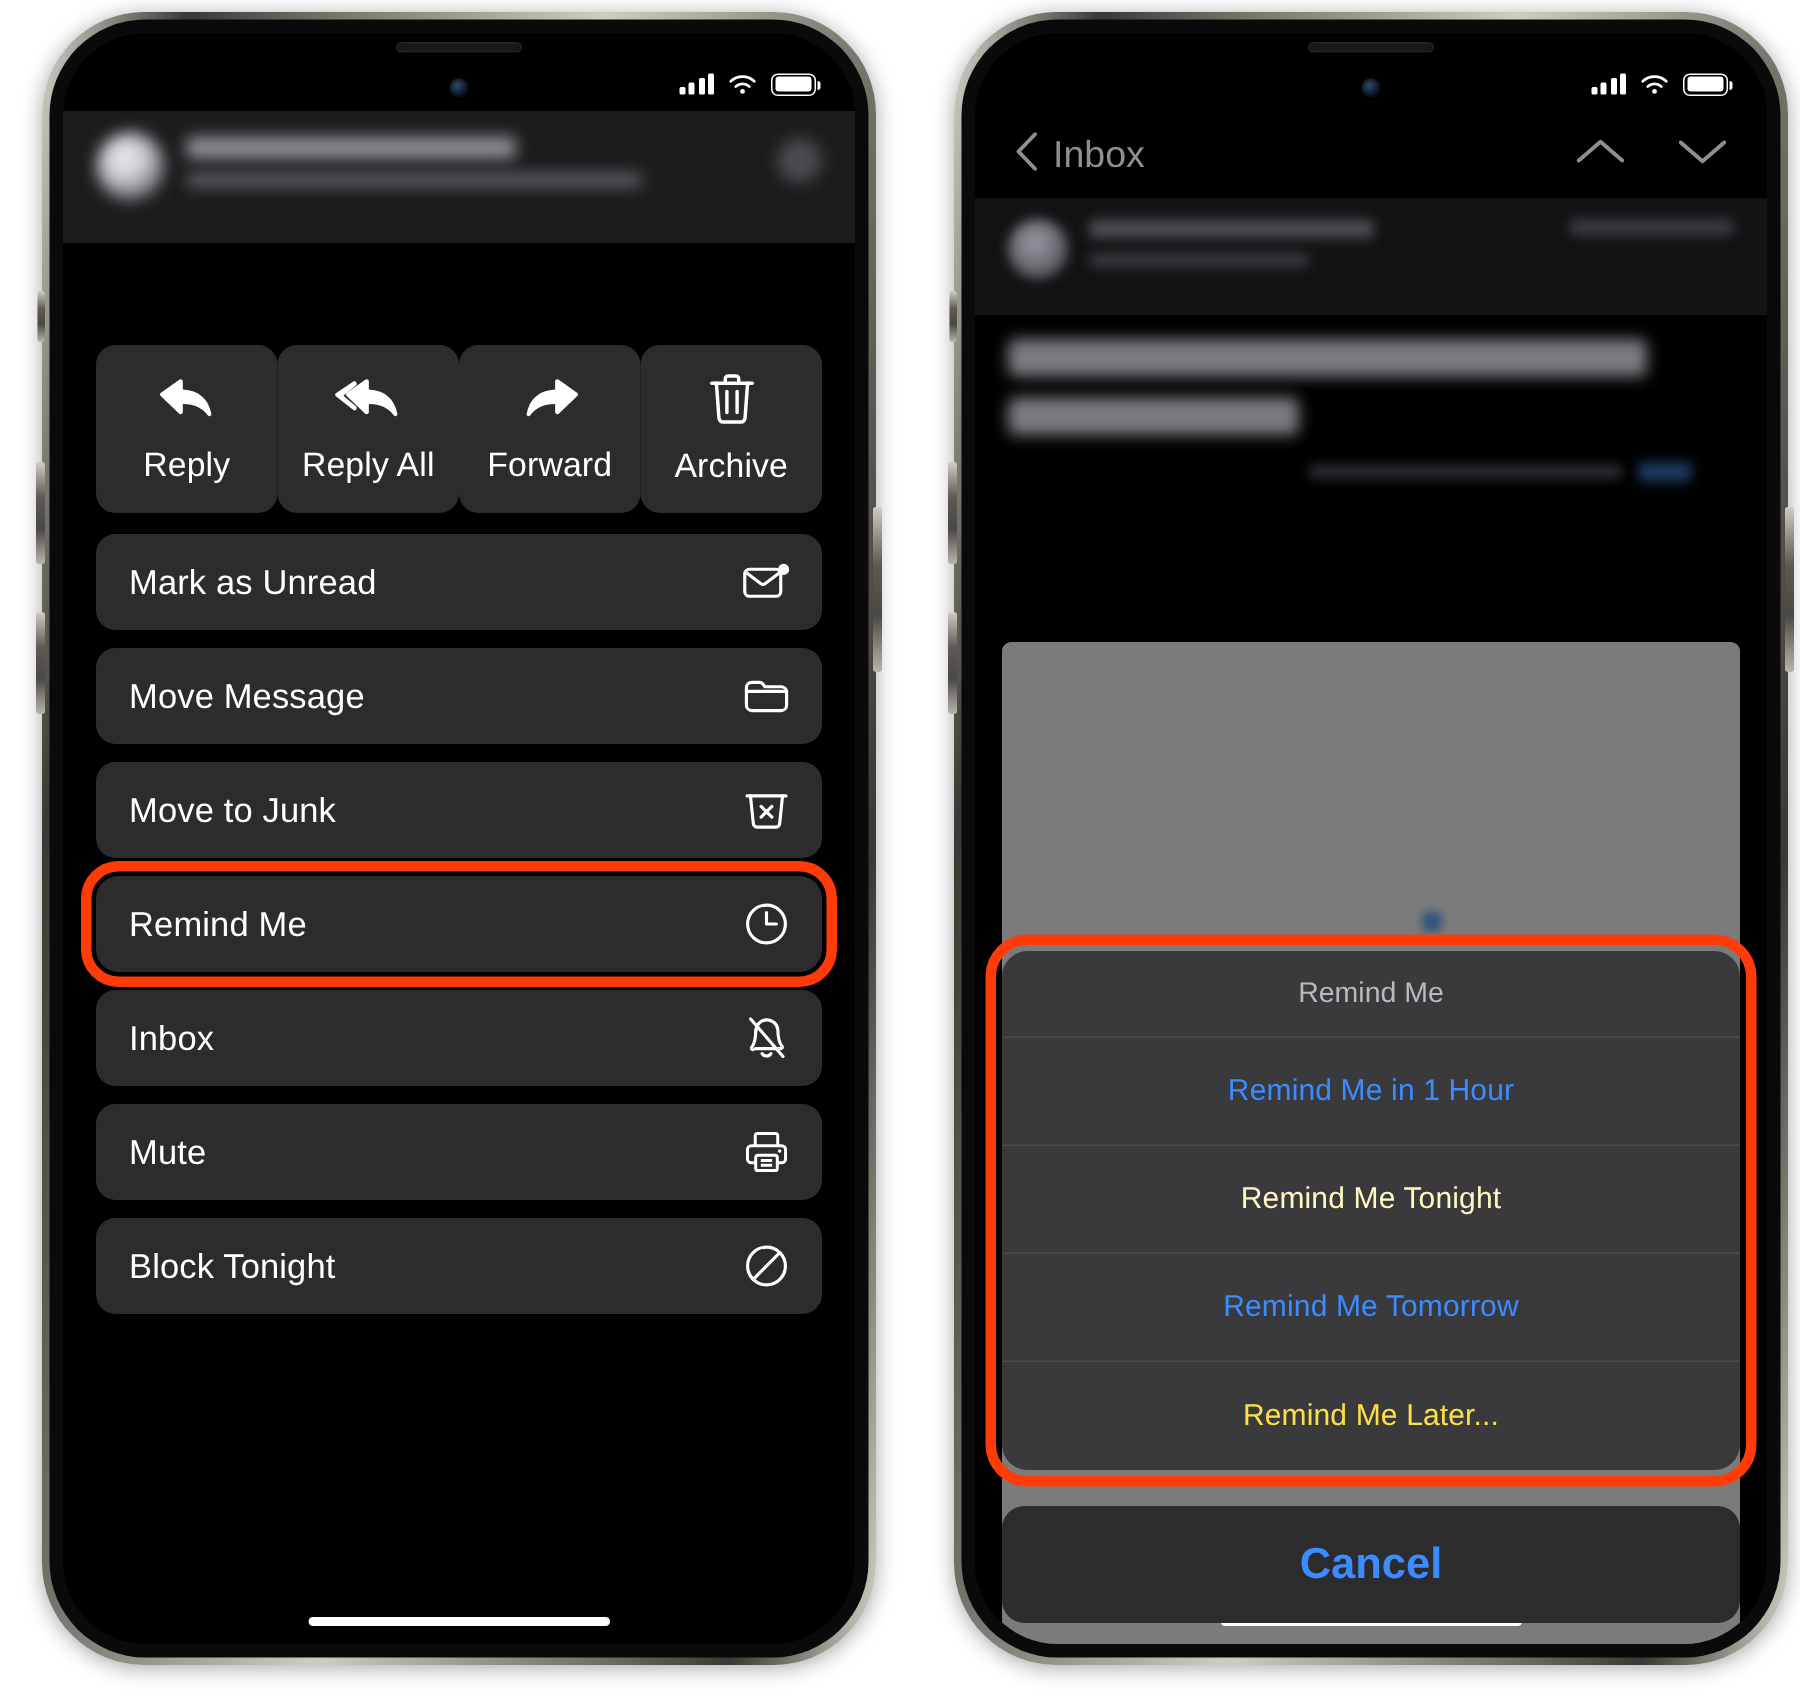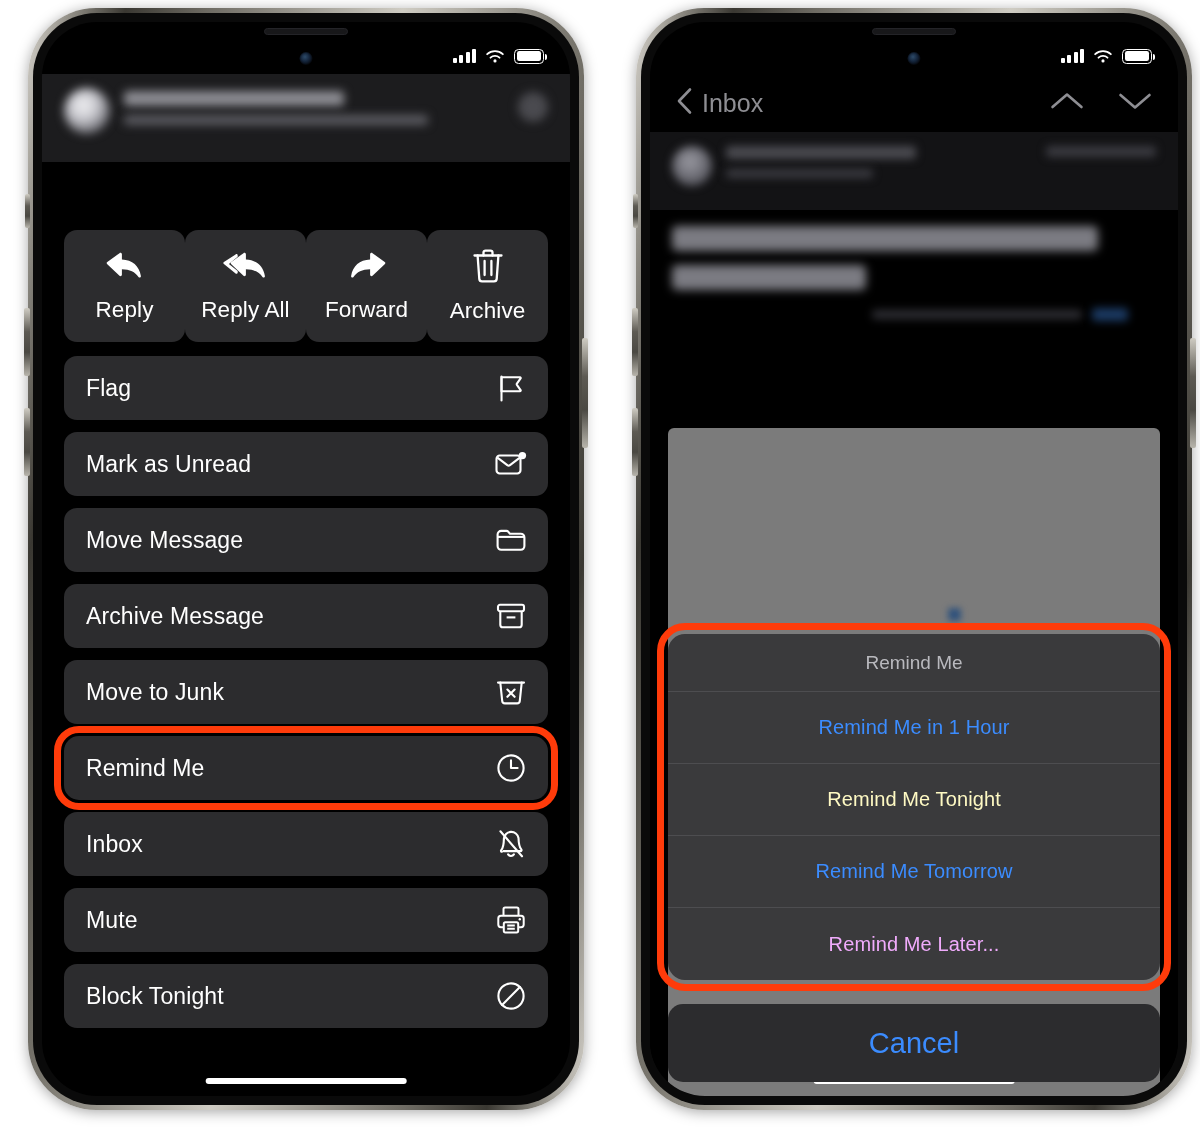--- a/index.html
+++ b/index.html
@@ -209,21 +209,21 @@
   }
   .sheet-item {
     height:72px; display:flex; align-items:center; justify-content:center;
     color:#3b8cff; font-size:20px; letter-spacing:.1px;
     border-bottom: 1px solid #4d4d50;
   }
   .sheet-item:last-child { border-bottom:none; }
   .sheet-cancel {
     margin-top:24px; height:78px; border-radius:15px; background:#2c2c2e;
     display:flex; align-items:center; justify-content:center;
-    color:#3b8cff; font-size:29px; font-weight:normal;
+    color:#3b8cff; font-size:29px; font-weight:bold;
   }
 </style>
 </head>
 <body>
 
 <div class="stage">
 
   <div class="phone" id="phoneLeft">
     <div class="btn-side btn-mute" style="top:186px"></div>
     <div class="btn-side btn-volup" style="top:300px"></div>
@@ -301,29 +301,20 @@
                   <path d="M2.5 7.5h27"></path>
                   <path d="M11.5 7.5V4.6c0-1.1.9-2 2-2h5c1.1 0 2 .9 2 2v2.9"></path>
                   <path d="M5.6 7.5l1.7 23.3c.1 1.4 1.3 2.5 2.7 2.5h12c1.4 0 2.6-1.1 2.7-2.5l1.7-23.3"></path>
                   <path d="M12.6 13v14M19.4 13v14"></path>
                 </svg>
               </span>
               <span class="qlabel">Archive</span>
             </div>
           </div>
 
-          <div class="menurow">
-            <span class="mlabel">Flag</span>
-            <span class="micon">
-              <svg width="28" height="30" viewBox="0 0 28 30" fill="none" stroke="#fff" stroke-width="2.1" stroke-linejoin="round" stroke-linecap="round">
-                <path d="M4.5 3.5v24"></path>
-                <path d="M4.5 4.3h18.5c.6 0 .9.6.6 1.1l-3.7 5.3a1 1 0 000 1.1l3.7 5.3c.3.5 0 1.1-.6 1.1H4.5z"></path>
-              </svg>
-            </span>
-          </div>
 
           <div class="menurow">
             <span class="mlabel">Mark as Unread</span>
             <span class="micon">
               <svg width="32" height="26" viewBox="0 0 32 26" fill="none" stroke="#fff" stroke-width="2.1" stroke-linejoin="round">
                 <rect x="1.5" y="4.5" width="24" height="18" rx="3.2"></rect>
                 <path d="M2.4 6.6l9.9 7.6c.8.6 1.9.6 2.7 0l9.9-7.6"></path>
                 <circle cx="27.4" cy="4.6" r="3.7" fill="#fff" stroke="none"></circle>
               </svg>
             </span>
@@ -332,30 +323,20 @@
           <div class="menurow">
             <span class="mlabel">Move Message</span>
             <span class="micon">
               <svg width="30" height="26" viewBox="0 0 30 26" fill="none" stroke="#fff" stroke-width="2.1" stroke-linejoin="round">
                 <path d="M1.6 7.5c0-2 1.6-3.6 3.6-3.6h5.3c.7 0 1.4.3 1.9.9l1.6 2h10.8c2 0 3.6 1.6 3.6 3.6v8.7c0 2-1.6 3.6-3.6 3.6H5.2c-2 0-3.6-1.6-3.6-3.6z"></path>
                 <path d="M1.7 9.9h26.6"></path>
               </svg>
             </span>
           </div>
 
-          <div class="menurow">
-            <span class="mlabel">Archive Message</span>
-            <span class="micon">
-              <svg width="30" height="28" viewBox="0 0 30 28" fill="none" stroke="#fff" stroke-width="2.1" stroke-linejoin="round">
-                <rect x="2" y="2.8" width="26" height="6.4" rx="2"></rect>
-                <path d="M4.3 9.3v13.4c0 1.5 1.2 2.6 2.6 2.6h16.2c1.5 0 2.6-1.2 2.6-2.6V9.3"></path>
-                <path d="M10.6 15.4h8.8"></path>
-              </svg>
-            </span>
-          </div>
 
           <div class="menurow">
             <span class="mlabel">Move to Junk</span>
             <span class="micon">
               <svg width="30" height="30" viewBox="0 0 30 30" fill="none" stroke="#fff" stroke-width="2.1" stroke-linejoin="round" stroke-linecap="round">
                 <path d="M2 5.6h26"></path>
                 <path d="M4.3 5.6l1.9 18.3c.1 1.4 1.3 2.5 2.7 2.5h12.2c1.4 0 2.6-1.1 2.7-2.5l1.9-18.3"></path>
                 <path d="M11.4 12.6l7.2 7.2M18.6 12.6l-7.2 7.2"></path>
               </svg>
             </span>
@@ -495,21 +476,21 @@
             <div class="bodytext">It your enquiry is about a new build home, there</div>
           </div>
         </div>
 
         <div class="sheet-wrap">
           <div class="sheet highlight" style="--hl: #FF3B0A;">
             <div class="sheet-title">Remind Me</div>
             <div class="sheet-item" style="color: rgb(59, 140, 255);">Remind Me in 1 Hour</div>
             <div class="sheet-item" style="color: #fef9c3;">Remind Me Tonight</div>
             <div class="sheet-item" style="color: rgb(59, 140, 255);">Remind Me Tomorrow</div>
-            <div class="sheet-item" style="color: #f0abfc;">Remind Me Later...</div>
+            <div class="sheet-item" style="color: #fde047;">Remind Me Later...</div>
           </div>
           <div class="sheet-cancel" style="color: rgb(59, 140, 255);">Cancel</div>
         </div>
 
         <div class="home-ind"></div>
       </div>
     </div>
   </div>
 
 </div>

